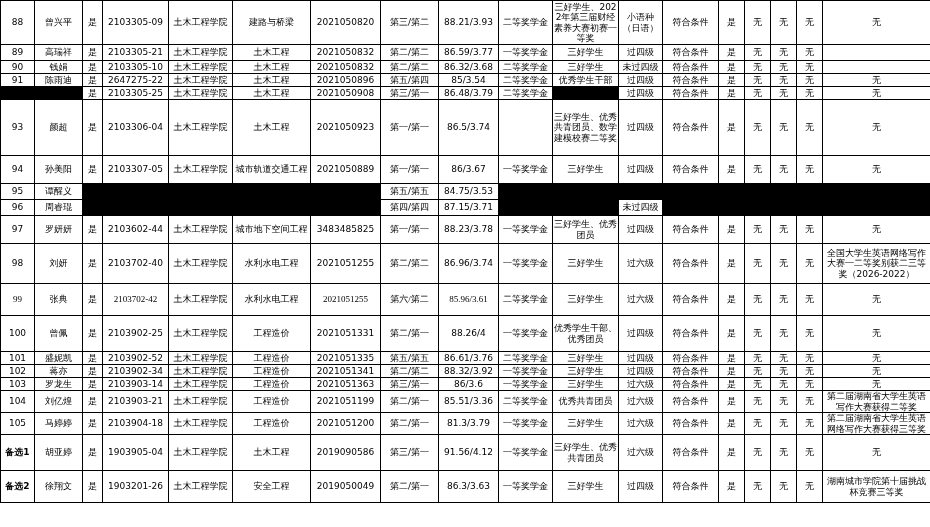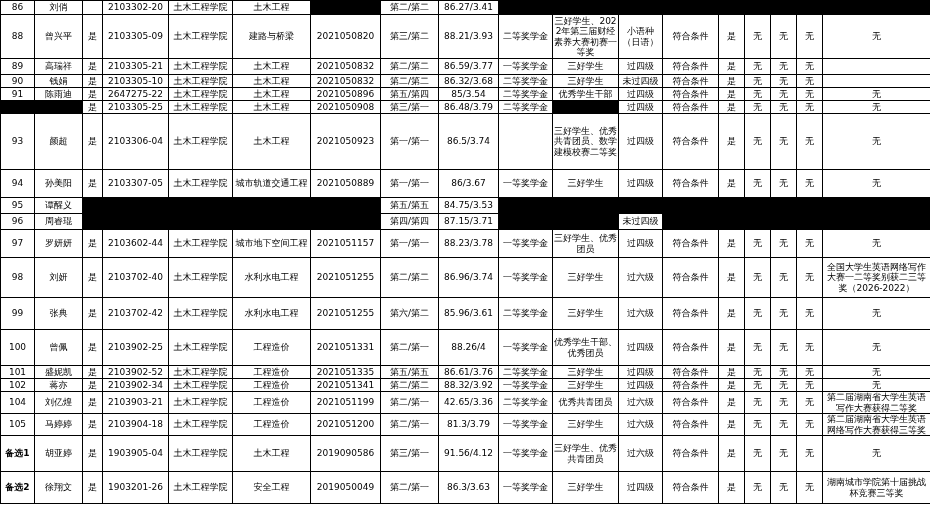--- a/index.html
+++ b/index.html
@@ -79,40 +79,20 @@
         <col class="c10">
         <col class="c11">
       <col class="c12">
         <col class="c13">
         <col class="c14">
         <col class="c15">
         <col class="c16">
         <col class="c17">
     </colgroup>
     <tbody>
-        <tr style="height: 14px;">
-          <td>86</td>
-          <td>刘俏</td>
-          <td></td>
-          <td>2103302-20</td>
-          <td>土木工程学院</td>
-          <td>土木工程</td>
-          <td class="blk"></td>
-          <td>第二/第二</td>
-          <td>86.27/3.41</td>
-          <td class="blk"></td>
-          <td class="blk"></td>
-          <td class="blk"></td>
-          <td class="blk"></td>
-          <td class="blk"></td>
-          <td class="blk"></td>
-          <td class="blk"></td>
-          <td class="blk"></td>
-          <td class="blk"></td>
-        </tr>
         <tr style="height: 44px;">
           <td>88</td>
           <td>曾兴平</td>
           <td>是</td>
           <td>2103305-09</td>
           <td>土木工程学院</td>
           <td>建路与桥梁</td>
           <td>2021050820</td>
           <td>第三/第二</td>
           <td>88.21/3.93</td>
@@ -286,21 +266,21 @@
           <td class="blk"></td>
           <td class="blk"></td>
         </tr>
         <tr style="height: 28px;">
           <td>97</td>
           <td>罗妍妍</td>
           <td>是</td>
           <td>2103602-44</td>
           <td>土木工程学院</td>
           <td>城市地下空间工程</td>
-          <td>2021051157</td>
+          <td>3483485825</td>
           <td>第一/第一</td>
           <td>88.23/3.78</td>
           <td>一等奖学金</td>
           <td>三好学生、优秀团员</td>
           <td>过四级</td>
           <td>符合条件</td>
           <td>是</td>
           <td>无</td>
           <td>无</td>
           <td>无</td>
@@ -319,21 +299,21 @@
           <td>一等奖学金</td>
           <td>三好学生</td>
           <td>过六级</td>
           <td>符合条件</td>
           <td>是</td>
           <td>无</td>
           <td>无</td>
           <td>无</td>
           <td>全国大学生英语网络写作大赛一二等奖别获二三等奖（2026-2022）</td>
         </tr>
-        <tr style="height: 32px;">
+        <tr style="height: 32px; font-family: Liberation Serif, serif;">
           <td>99</td>
           <td>张典</td>
           <td>是</td>
           <td>2103702-42</td>
           <td>土木工程学院</td>
           <td>水利水电工程</td>
           <td>2021051255</td>
           <td>第六/第二</td>
           <td>85.96/3.61</td>
           <td>二等奖学金</td>
@@ -399,30 +379,50 @@
           <td>一等奖学金</td>
           <td>三好学生</td>
           <td>过四级</td>
           <td>符合条件</td>
           <td>是</td>
           <td>无</td>
           <td>无</td>
           <td>无</td>
           <td>无</td>
         </tr>
+        <tr style="height: 13px;">
+          <td>103</td>
+          <td>罗龙生</td>
+          <td>是</td>
+          <td>2103903-14</td>
+          <td>土木工程学院</td>
+          <td>工程造价</td>
+          <td>2021051363</td>
+          <td>第三/第一</td>
+          <td>86/3.6</td>
+          <td>一等奖学金</td>
+          <td>三好学生</td>
+          <td>过六级</td>
+          <td>符合条件</td>
+          <td>是</td>
+          <td>无</td>
+          <td>无</td>
+          <td>无</td>
+          <td>无</td>
+        </tr>
         <tr style="height: 22px;">
           <td>104</td>
           <td>刘亿煌</td>
           <td>是</td>
           <td>2103903-21</td>
           <td>土木工程学院</td>
           <td>工程造价</td>
           <td>2021051199</td>
           <td>第二/第一</td>
-          <td>42.65/3.36</td>
+          <td>85.51/3.36</td>
           <td>二等奖学金</td>
           <td>优秀共青团员</td>
           <td>过六级</td>
           <td>符合条件</td>
           <td>是</td>
           <td>无</td>
           <td>无</td>
           <td>无</td>
           <td>第二届湖南省大学生英语写作大赛获得二等奖</td>
         </tr>

